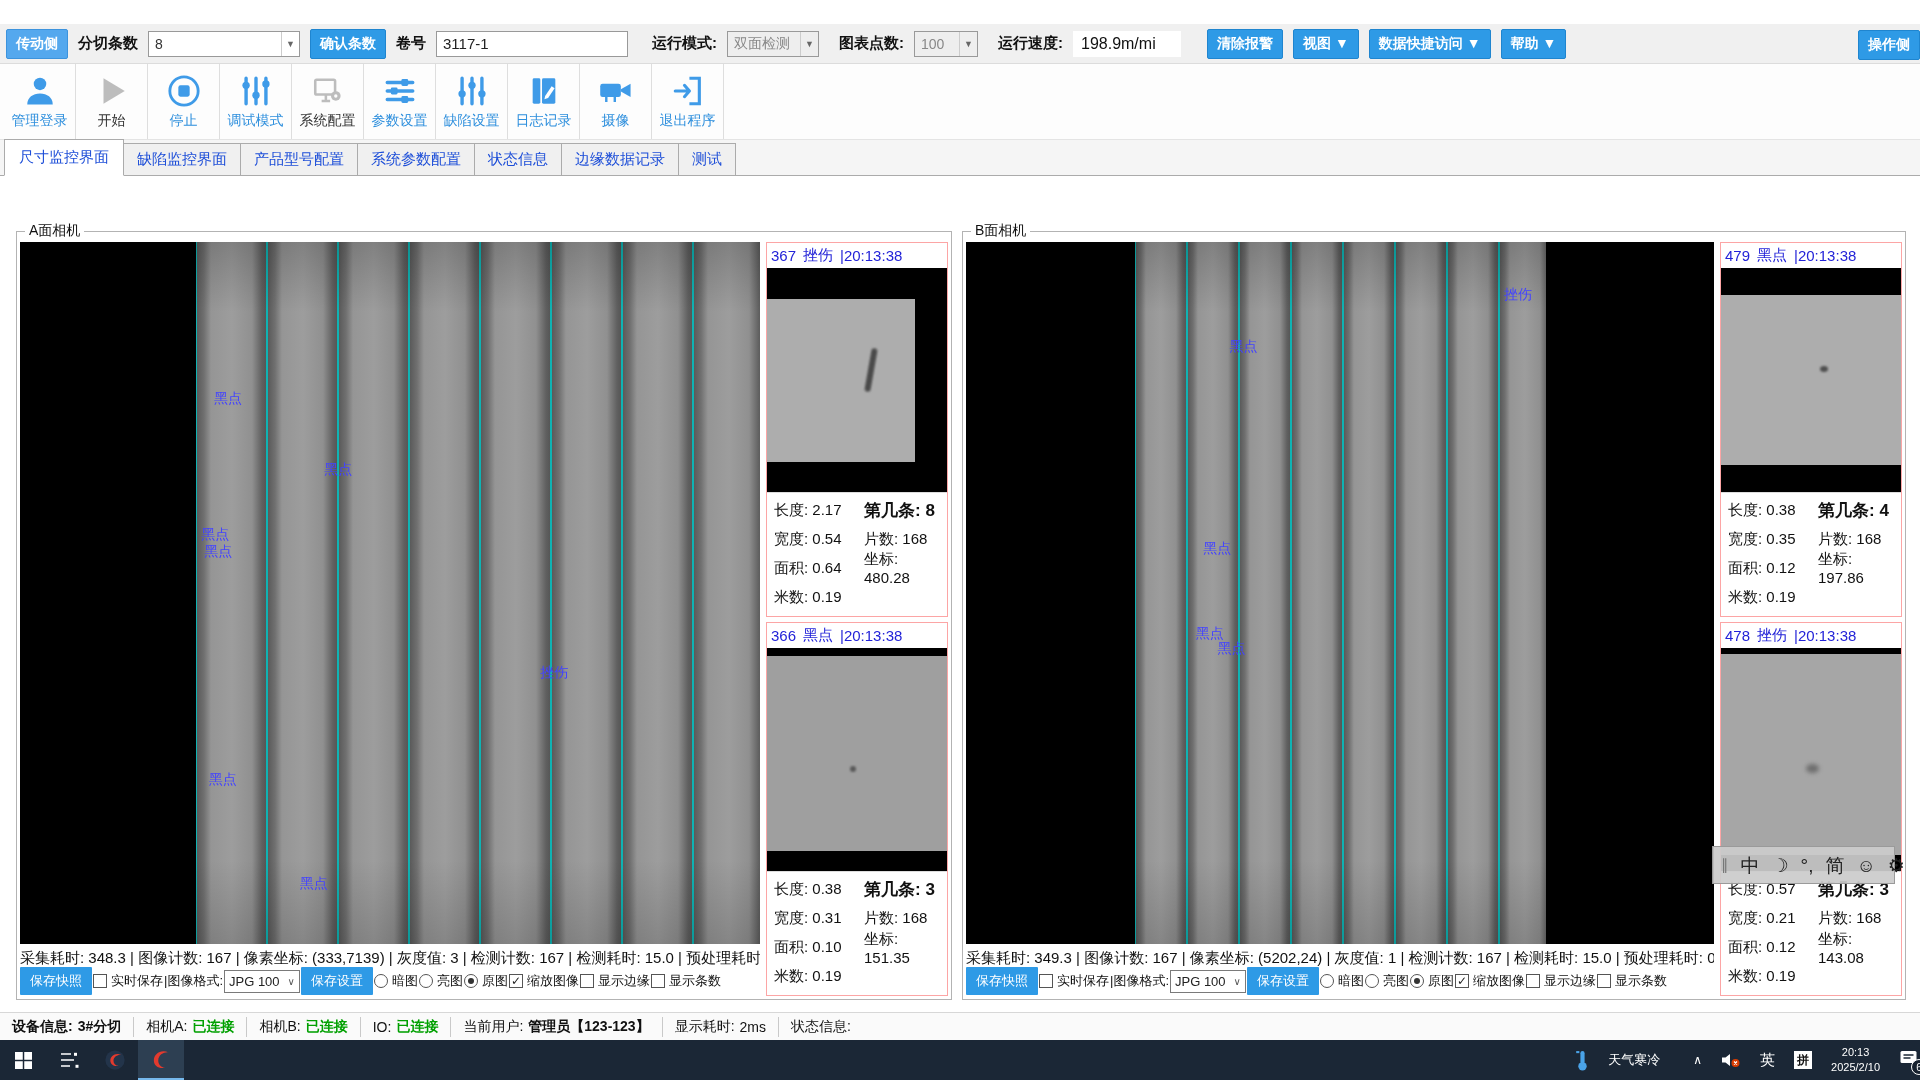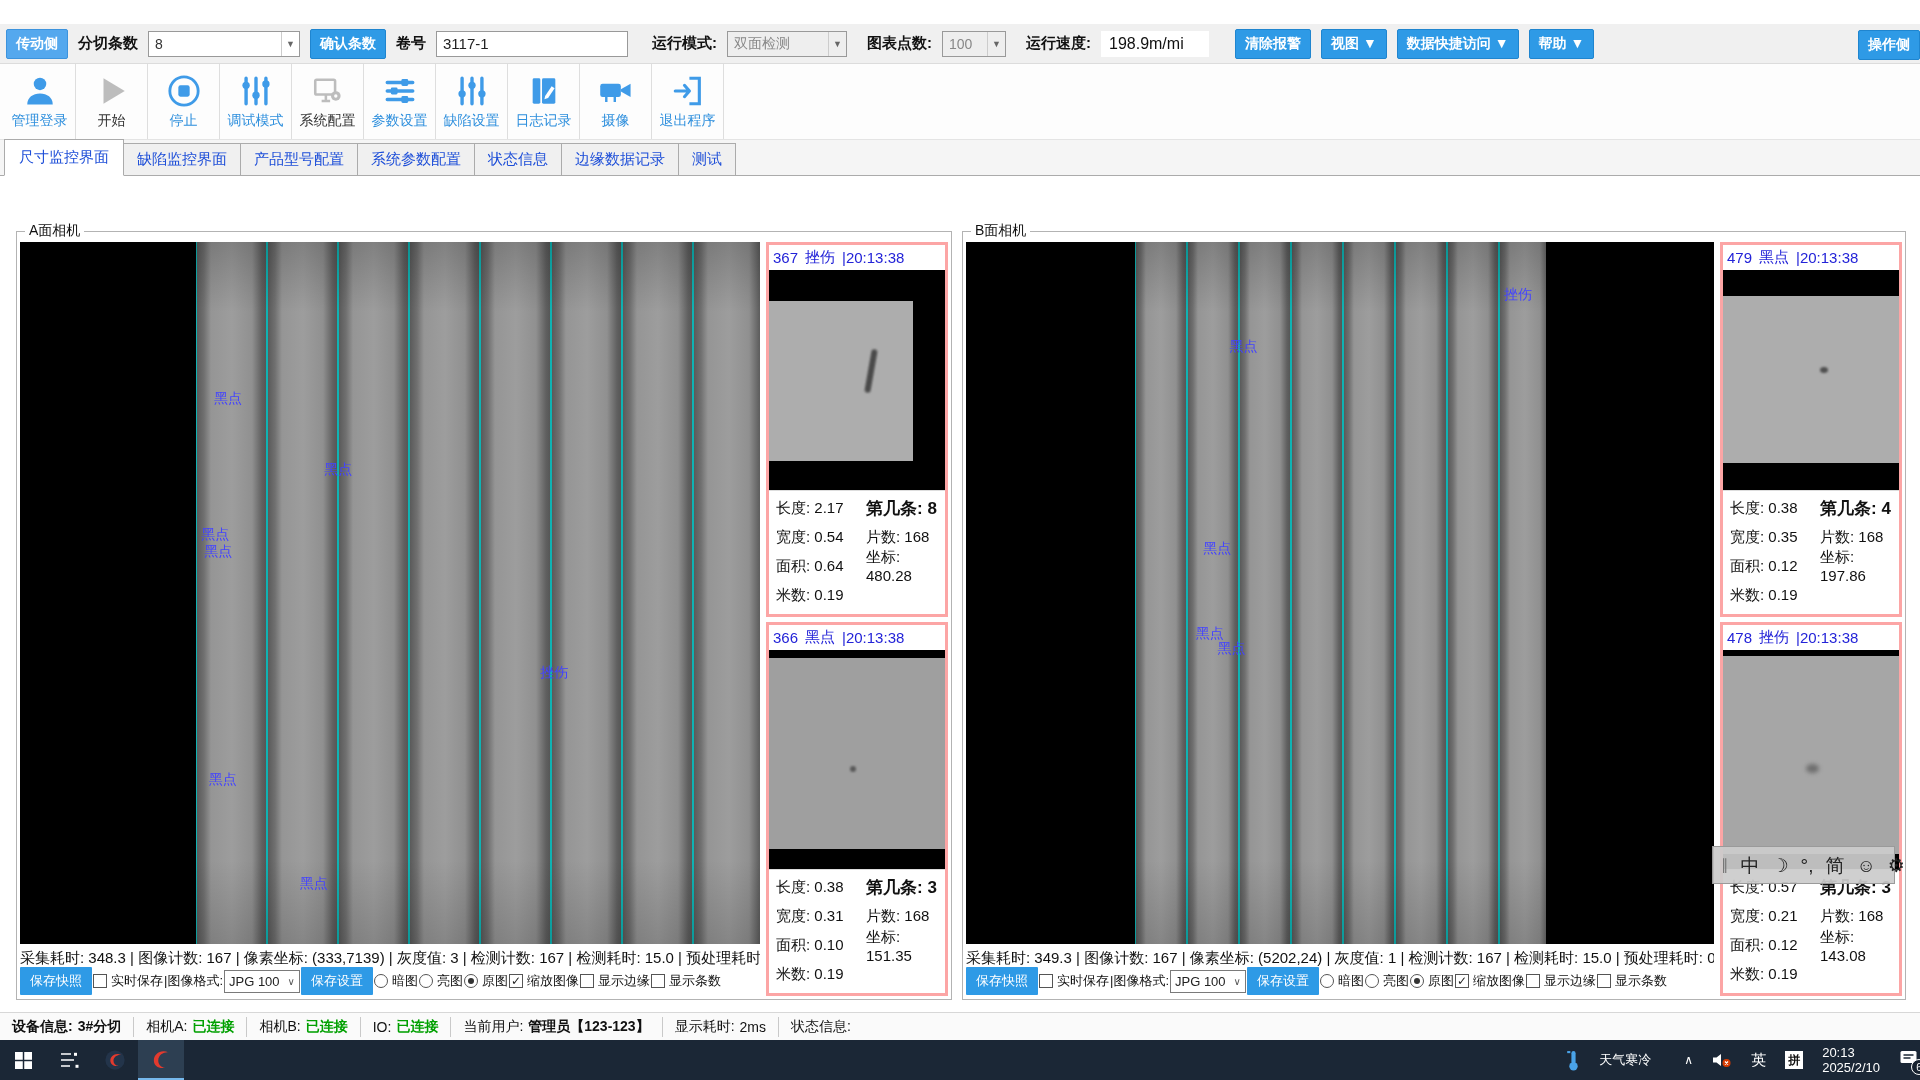--- a/index.html
+++ b/index.html
@@ -84,21 +84,21 @@
     align-items:center; justify-content:center; font-size:12px; color:#222; }
   .circ { width:14px; height:14px; border:1px solid #555; border-radius:50%; background:#fff;
     position:relative; }
   .circ.sel::after { content:""; position:absolute; inset:3px; border-radius:50%; background:#333; }
   .fmt-combo { background:#fff; border:1px solid #7a7a7a; height:23px; display:flex; align-items:center;
     padding:0 4px; font-size:13px; color:#222; gap:8px; cursor:pointer; }
   .fmt-combo .arrow { font-size:10px; color:#555; }
 
   
   .defect-panel { width:182px; display:flex; flex-direction:column; gap:5px; }
-  .defect-card { flex:1; border:3px solid #fca5a5; background:#fff; display:flex; flex-direction:column; cursor:pointer;justify-content:flex-end; }
+  .defect-card { flex:1; border:1px solid #fca5a5; background:#fff; display:flex; flex-direction:column; cursor:pointer;justify-content:flex-end; }
   .d-header { height:25px; display:flex; align-items:center; gap:7px; padding:0 4px;
     font-size:15px; color:#2323d8; }
   .d-thumb { flex:1; background:#000; position:relative; overflow:hidden; }
   .d-thumb .gray { position:absolute; background:#a9a9a9; }
   .d-thumb .mark { position:absolute; }
   .t-scratch-a .gray { left:0; right:18%; top:14%; bottom:13%; background:#adadad; }
   .t-scratch-a .mark { left:56%; top:36%; width:6px; height:44px; background:#4a4a4a;
     border-radius:3px; transform:rotate(10deg); filter:blur(1.3px); }
   .t-dot-a .gray { left:0; right:0; top:4%; bottom:9%; background:#9f9f9f; }
   .t-dot-a .mark { left:46%; top:53%; width:6px; height:6px; border-radius:50%; background:#5a5a5a; filter:blur(1px); }
@@ -121,21 +121,21 @@
 
   
   .taskbar { position:absolute; top:1040px; left:0; right:0; height:40px; background:#1b2736;
     display:flex; align-items:center; color:#fff; }
   .tb-cell { width:46px; height:40px; display:flex; align-items:center; justify-content:center; cursor:pointer; }
   .tb-cell.active { background:#2d3f52; border-bottom:2px solid #76b9ed; }
   .tray { margin-left:auto; display:flex; align-items:center; gap:19px; padding-right:0; }
   .tray .txt { font-size:13px; color:#fff; white-space:nowrap; cursor:pointer; }
   .pinyin-box { width:18px; height:18px; background:#fff; color:#111; font-size:12px; font-weight:bold;
     display:flex; align-items:center; justify-content:center; cursor:pointer; }
-  .clock { text-align:left; font-size:13px; line-height:15px; cursor:pointer; }
+  .clock { text-align:center; font-size:11px; line-height:15px; cursor:pointer; }
   .notif { position:relative; cursor:pointer; }
   .badge { position:absolute; right:-7px; bottom:-4px; width:16px; height:16px; border-radius:50%;
     background:#17212e; border:1px solid #fff; color:#fff; font-size:10px; display:flex;
     align-items:center; justify-content:center; }
 
   
   .imebar { position:absolute; left:1712px; top:846px; width:183px; height:38px;
     background:rgba(203,203,203,.93); border:1px solid #9a9a9a; display:flex; align-items:center;
     gap:12px; padding:0 8px; z-index:50; }
   .imebar .handle { color:#777; font-size:15px; cursor:move; }
@@ -151,21 +151,21 @@
     <button class="btn-blue" style="background:#54a8ee;border-color:#3c93dd;">传动侧</button>
     <span class="tb-label">分切条数</span>
     <div class="combo" style="width:152px;">
       <span>8</span>
       <span class="arrow">▼</span>
     </div>
     <button class="btn-blue">确认条数</button>
     <span class="tb-label">卷号</span>
     <input class="tb-input" style="width: 192px;" value="3117-1">
     <span class="tb-label" style="margin-left:14px;">运行模式:</span>
-    <div class="combo dis" style="width:120px;">
+    <div class="combo dis" style="width:92px;">
       <span>双面检测</span>
       <span class="arrow">▼</span>
     </div>
     <span class="tb-label" style="margin-left:10px;">图表点数:</span>
     <div class="combo dis" style="width:64px;">
       <span>100</span>
       <span class="arrow">▼</span>
     </div>
     <span class="tb-label" style="margin-left:10px;">运行速度:</span>
     <div class="speed-box">198.9m/mi</div>

